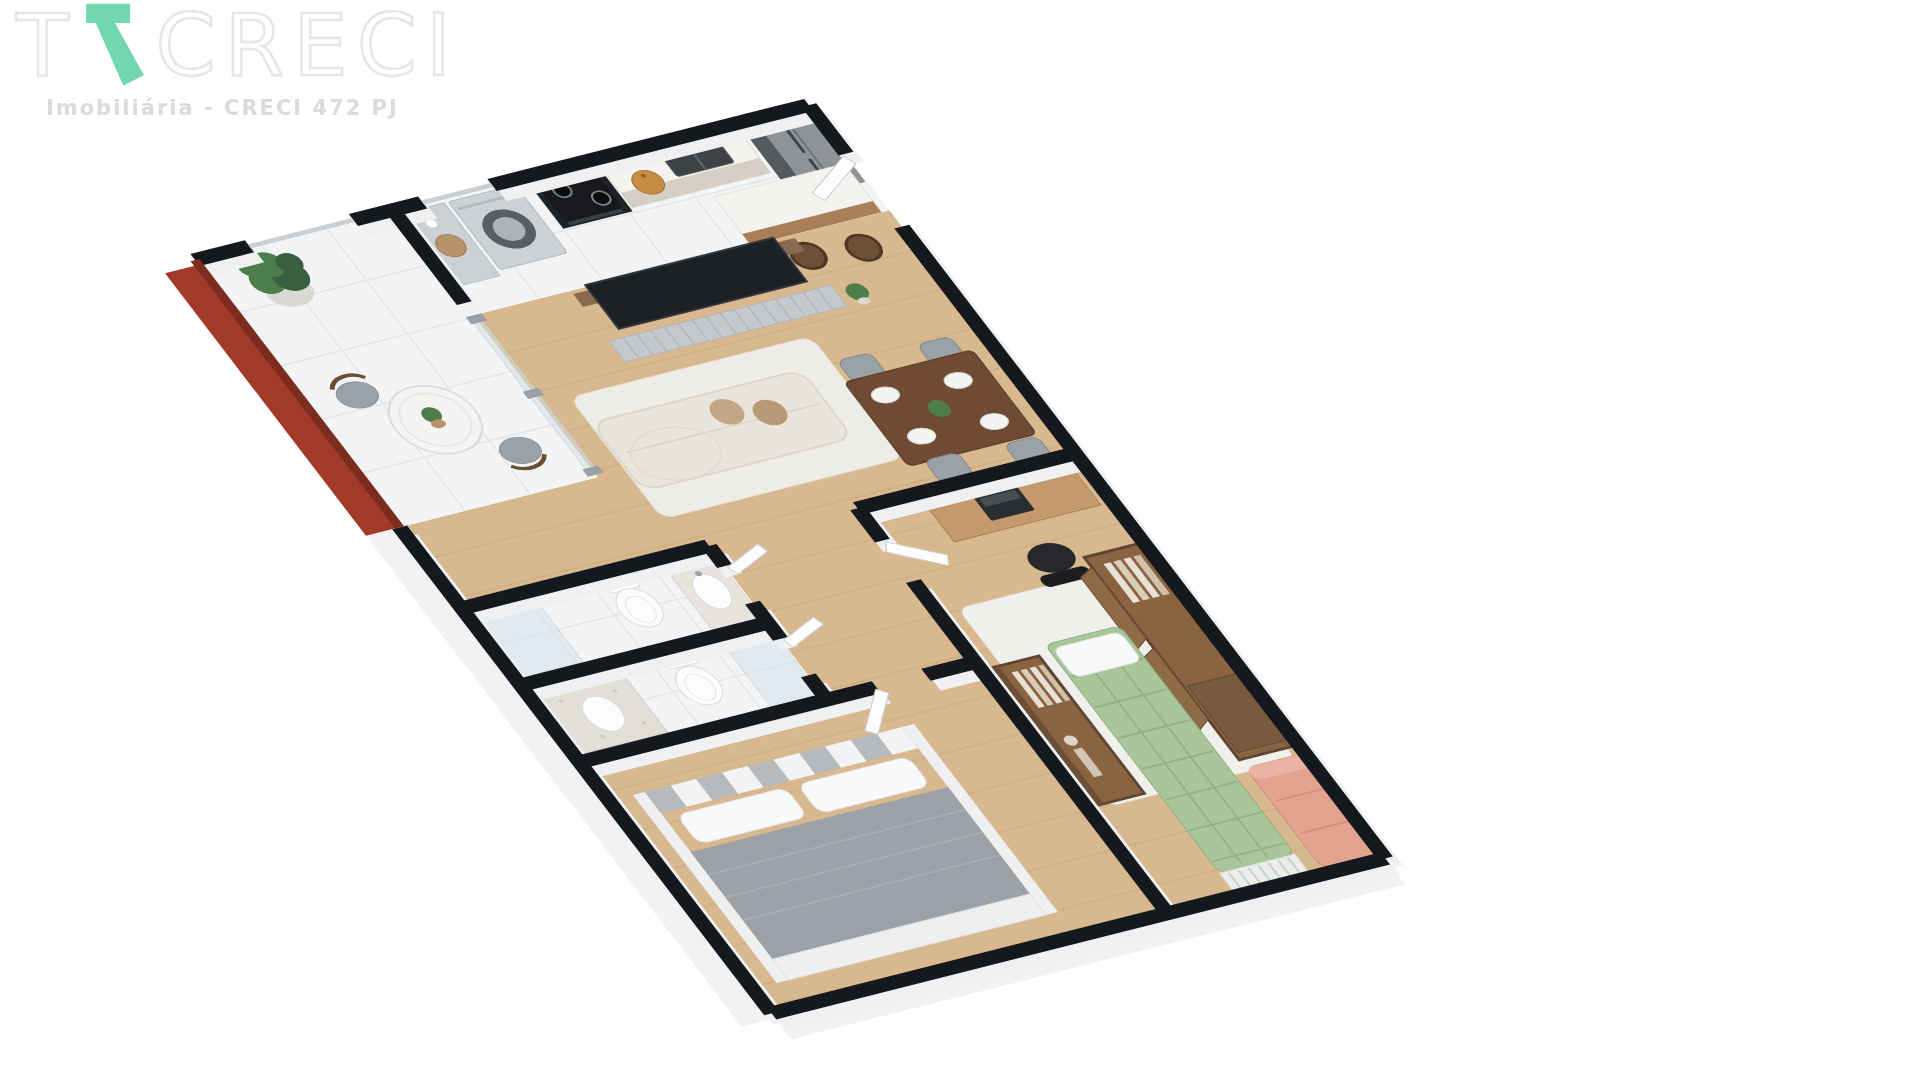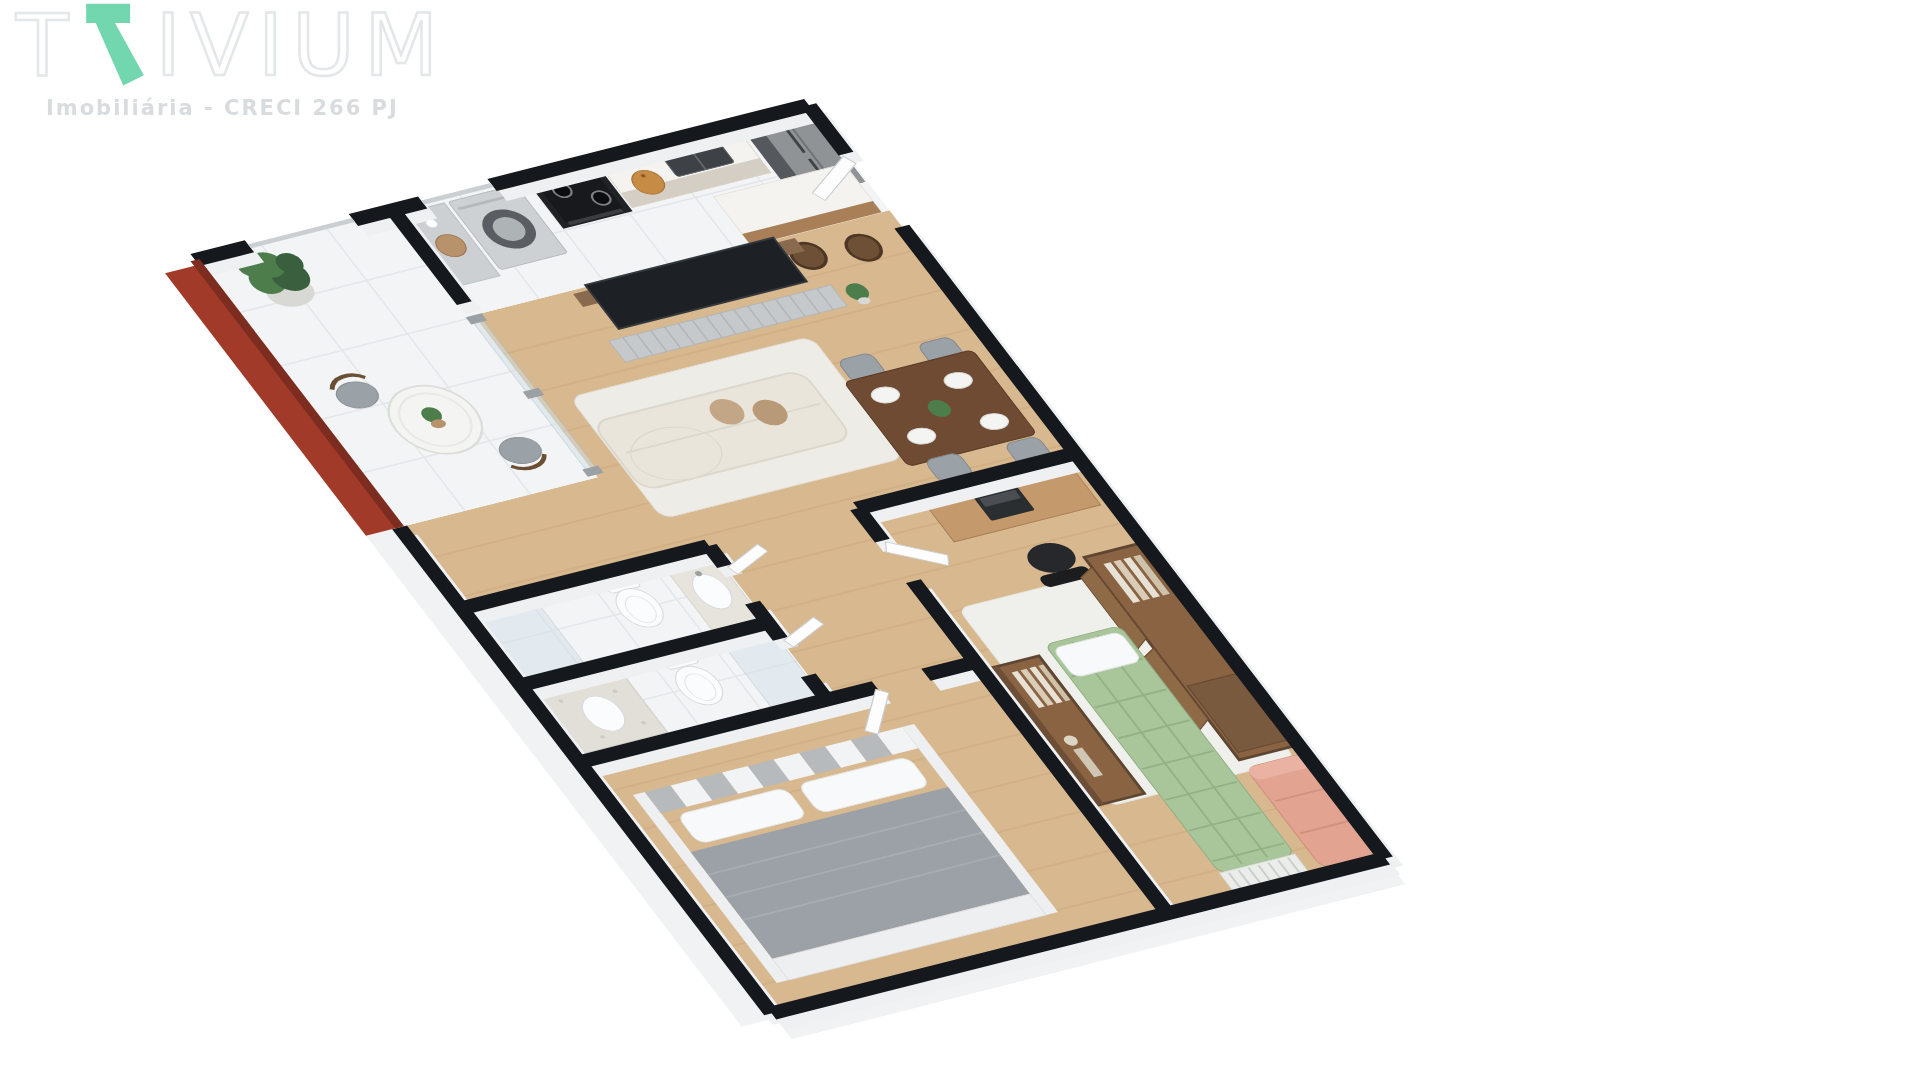--- a/index.html
+++ b/index.html
@@ -20,23 +20,23 @@
 <body>
 
 <div class="stage">
 
   <div class="brand">
     <div class="brand-row">
       <span>T</span>
       <svg class="brand-arrow" viewBox="0 0 96 120">
         <polygon points="6,0 70,0 70,28 48,28 90,104 60,119 20,28 6,28"></polygon>
       </svg>
-      <span>IVIUM</span>
+      <span>CRECI</span>
     </div>
-    <div class="brand-subtitle">Imobiliária - CRECI 266 PJ</div>
+    <div class="brand-subtitle">Imobiliária - CRECI 472 PJ</div>
   </div>
 
   <svg width="1920" height="1080" viewBox="0 0 1920 1080">
     <defs>
       <path id="walls" d="
         M0,0 H55 M160,0 H230 M300,0 H620
         M620,0 V60 M620,150 V930
         M620,930 H0
         M0,930 V330
         M200,0 V115

